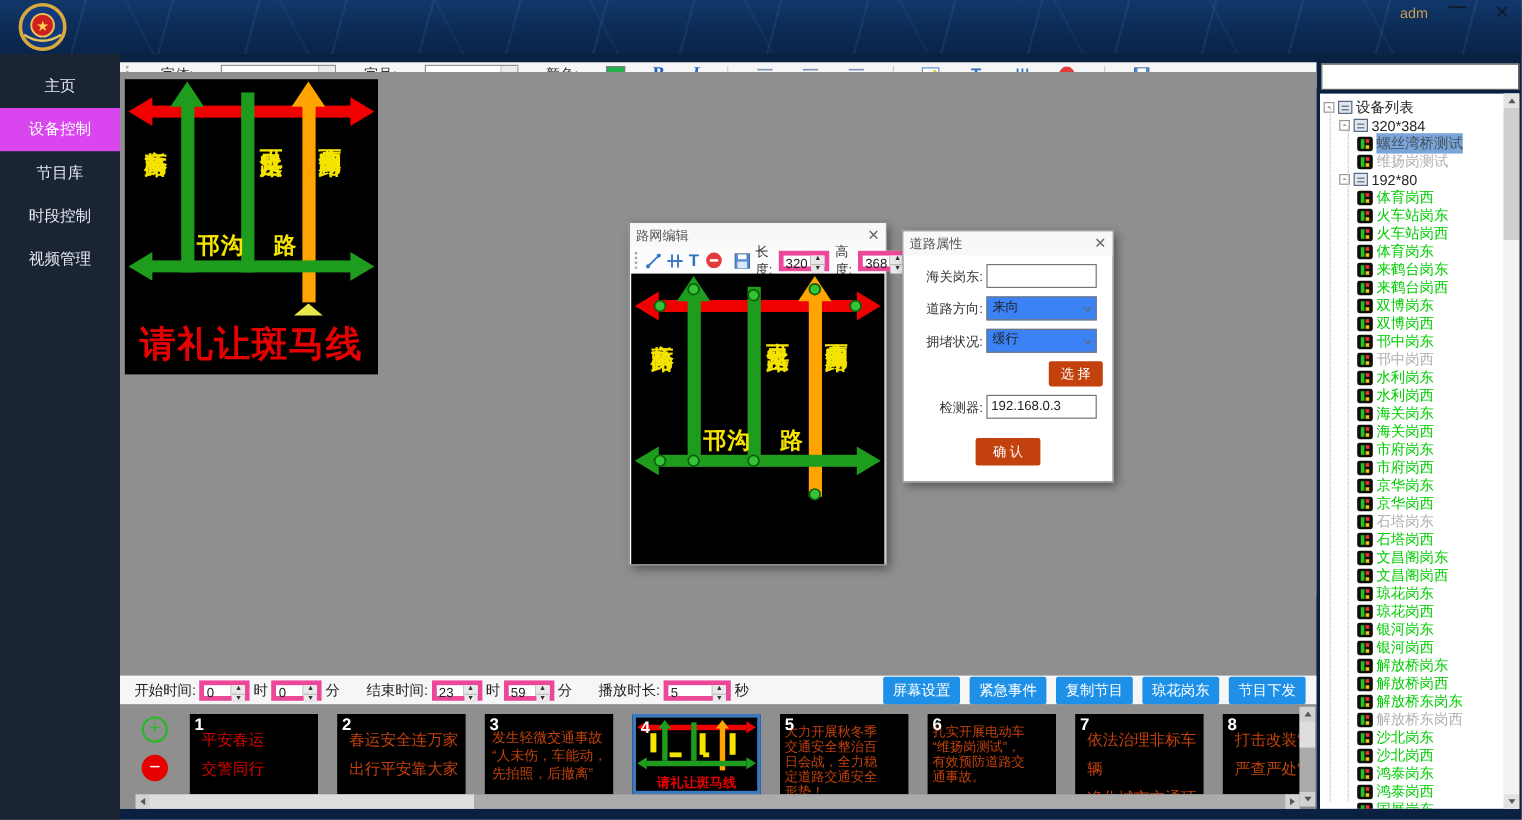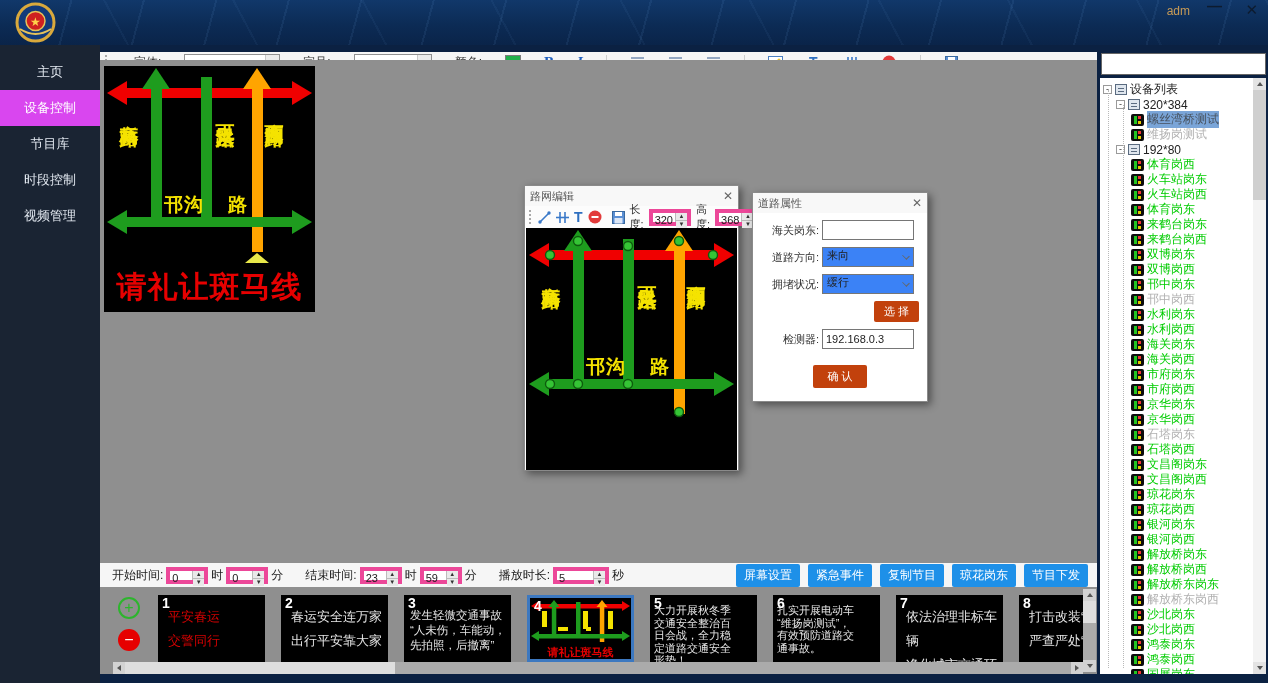--- a/index.html
+++ b/index.html
@@ -69,21 +69,21 @@
 .ctl-btn{background:#1e90e8;color:#fff;border:none;font-size:12px;padding:3px 8px;border-radius:2px;margin-left:8px;cursor:pointer}
 
 .strip{position:absolute;left:0;top:535px;width:997px;height:87px;background:#8f8f8f}
 .pl-add{position:absolute;left:18px;top:10px;width:22px;height:22px;border-radius:50%;border:2px solid #2db52d;color:#2db52d;font-size:16px;line-height:18px;text-align:center;cursor:pointer}
 .pl-del{position:absolute;left:18px;top:42px;width:22px;height:22px;border-radius:50%;background:#e60000;color:#fff;font-size:16px;line-height:21px;text-align:center;cursor:pointer}
 .pl-items{position:absolute;left:58px;top:8px;width:925px;height:67px;display:flex;gap:16px;overflow:hidden}
 .thumb{position:relative;flex:none;width:107px;height:67px;background:#000;cursor:pointer}
 .thumb.selected{border:3px solid #3c78c0}
 .thumb-num{position:absolute;left:4px;top:0;font-size:14px;font-weight:bold;color:#fff;z-index:2}
 .thumb-text{position:relative;height:100%;overflow:hidden}
-.thumb-text.red{color:#d40000}.thumb-text.green{color:#e5e5e5}
+.thumb-text.red{color:#d40000}.thumb-text.green{color:#c2410c}
 .tt-2{padding:10px 0 0 10px;font-size:13px;line-height:24px}
 .tt-3{padding:13px 0 0 6px;font-size:11.5px;line-height:15px}
 .tt-m{padding:9px 0 0 4px;font-size:11px;line-height:12.5px}
 
 .h-scroll{position:absolute;left:13px;top:75px;width:970px;height:12px;background:#ababab;display:flex}
 .sc-btn{width:12px;height:12px;background:#d2d2d2;display:flex;align-items:center;justify-content:center;flex:none;cursor:pointer}
 .h-thumb{width:270px;height:12px;background:#dedede}
 .tri-l{width:0;height:0;border-top:3px solid transparent;border-bottom:3px solid transparent;border-right:4px solid #555}
 .tri-r{width:0;height:0;border-top:3px solid transparent;border-bottom:3px solid transparent;border-left:4px solid #555}
 .tri-u{width:0;height:0;border-left:3px solid transparent;border-right:3px solid transparent;border-bottom:4px solid #555}

